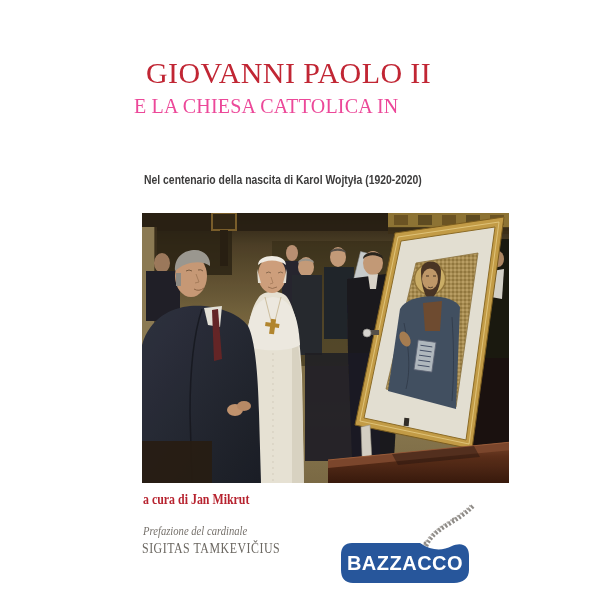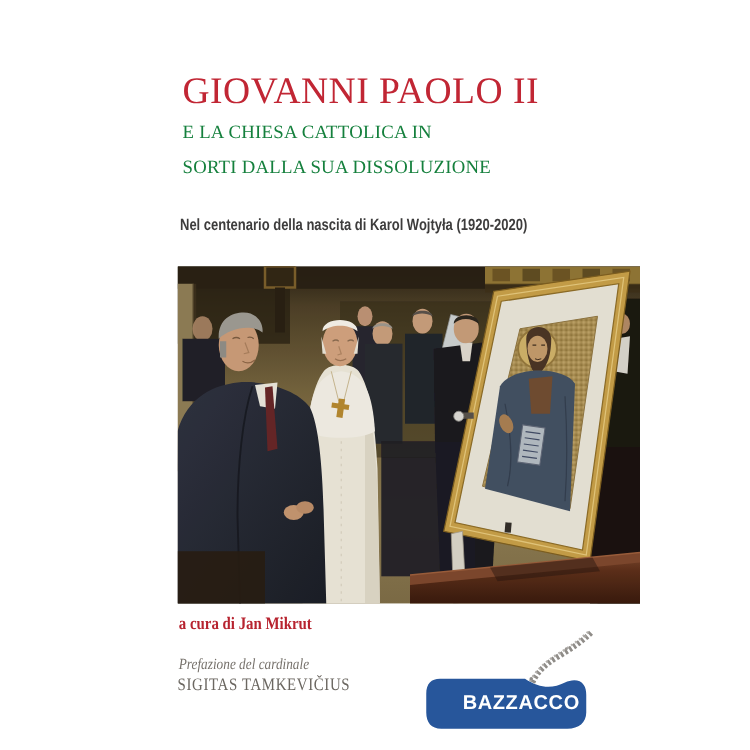--- a/index.html
+++ b/index.html
@@ -1,49 +1,48 @@
 <!DOCTYPE html>
 <html><head>
 <meta charset="utf-8">
 <style>
   html,body{margin:0;padding:0;background:#ffffff;}
   .page{position:relative;width:509px;height:600px;background:#ffffff;overflow:hidden;
-        font-family:"Liberation Serif",serif;padding-left:48px;}
+        font-family:"Liberation Serif",serif;}
   .title{position:absolute;left:146px;top:56px;margin:0;color:#c12634;
          font-size:30px;line-height:34px;font-weight:400;letter-spacing:.4px;white-space:nowrap;}
-  .title-small{position:absolute;left:146px;top:92px;color:#15803d;
-         font-size:15px;line-height:28px;letter-spacing:.2px;white-space:nowrap;}
+  .title-small{position:absolute;left:134px;top:92px;color:#ec4899;
+         font-size:20px;line-height:28px;letter-spacing:.2px;white-space:nowrap;}
   .subtitle{position:absolute;left:144px;top:172px;color:#3d3c3c;
          font-family:"Liberation Sans",sans-serif;font-weight:700;font-size:13px;
          transform:scaleX(.8);transform-origin:left top;white-space:nowrap;}
   .photo{position:absolute;left:142px;top:213px;width:370px;height:270px;margin:0;overflow:hidden;}
   .photo svg{display:block;}
   .editor{position:absolute;left:143px;top:492px;color:#b7232f;font-weight:700;font-size:14px;
          transform:scaleX(.85);transform-origin:left top;white-space:nowrap;}
   .preface-label{position:absolute;left:143px;top:524px;color:#76716b;font-style:italic;
          font-size:12.5px;transform:scaleX(.85);transform-origin:left top;white-space:nowrap;}
   .preface-author{position:absolute;left:142px;top:541px;color:#6b6761;font-size:14px;
          letter-spacing:.6px;transform:scaleX(.85);transform-origin:left top;white-space:nowrap;}
   .badge{position:absolute;left:340px;top:542px;width:130px;height:41px;}
   .badge svg{position:absolute;left:0;top:0;}
   .badge-text{position:absolute;left:0;top:1px;width:130px;height:40px;display:flex;
          align-items:center;justify-content:center;color:#ffffff;
-         font-family:"Liberation Sans",sans-serif;font-weight:700;font-size:16px;letter-spacing:.5px;margin-left:12px;}
+         font-family:"Liberation Sans",sans-serif;font-weight:700;font-size:20px;letter-spacing:.5px;}
   .flourish{position:absolute;left:398px;top:503px;width:80px;height:44px;}
 </style>
 </head>
 <body>
 
 <div class="page">
 
   <h1 class="title">GIOVANNI PAOLO II</h1>
 
   <div class="title-small">
     <div>E LA CHIESA CATTOLICA IN</div>
-    <div>SORTI DALLA SUA DISSOLUZIONE</div>
   </div>
 
   <div class="subtitle">Nel centenario della nascita di Karol Wojtyła (1920-2020)</div>
 
   <figure class="photo" role="img" aria-label="Pope John Paul II in white cassock and a statesman in a dark suit, with aides behind them, viewing a framed gold mosaic icon of Christ displayed on an easel beside a wooden table">
     <svg width="370" height="270" viewBox="0 0 370 270" xmlns="http://www.w3.org/2000/svg">
       <defs>
         <linearGradient id="wall" x1="0" y1="0" x2="0" y2="1">
           <stop offset="0" stop-color="#241c11"></stop>
           <stop offset=".12" stop-color="#4a3d25"></stop>

